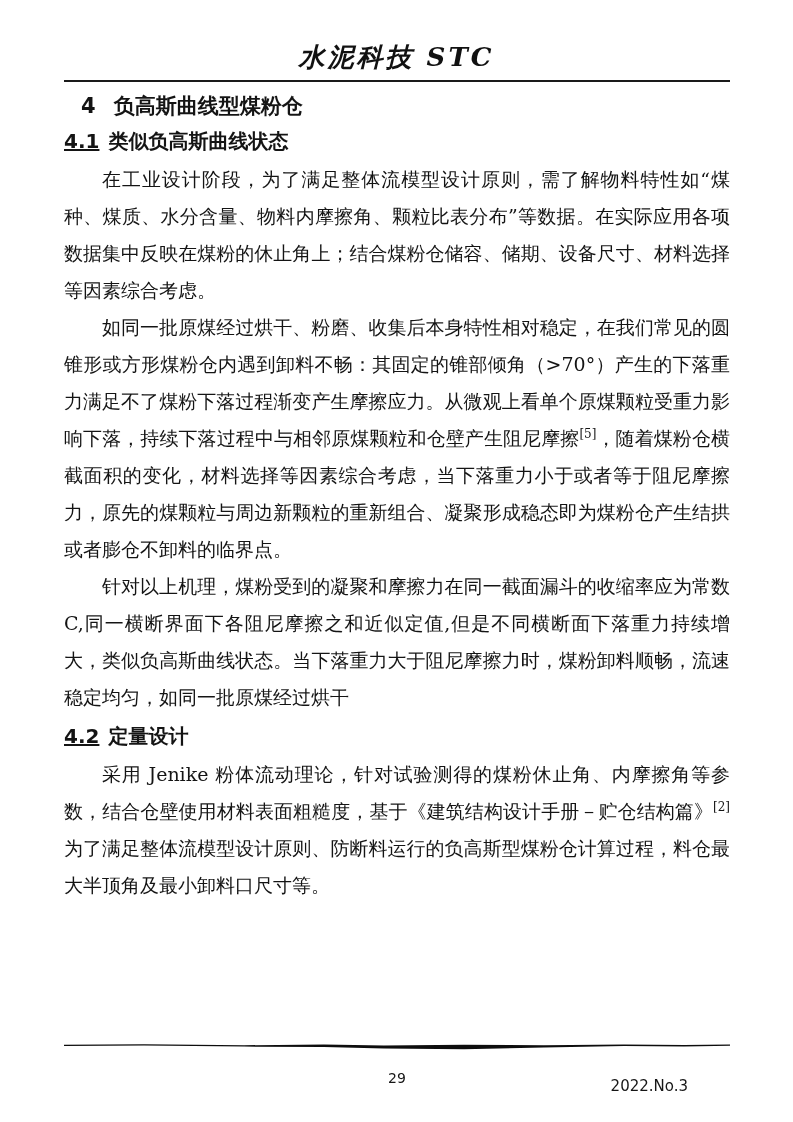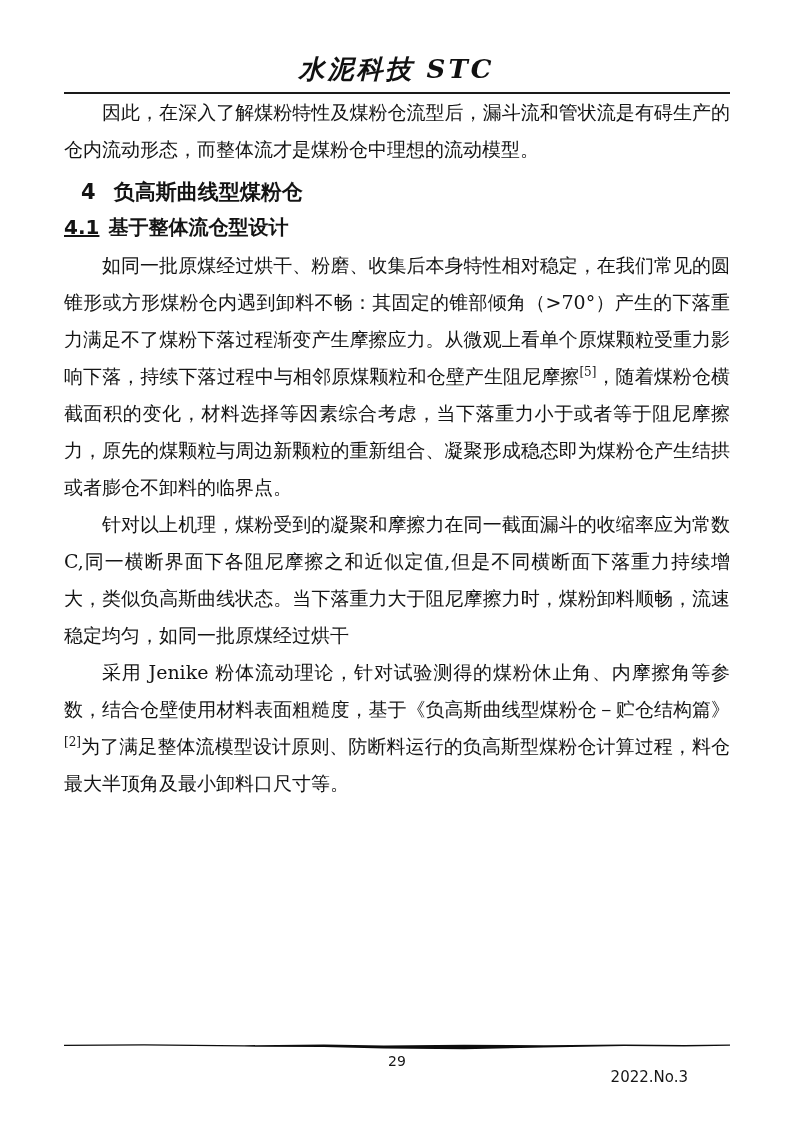--- a/index.html
+++ b/index.html
@@ -11,21 +11,21 @@
     position: relative;
     width: 793px;
     height: 1122px;
     background: #ffffff;
     color: #141414;
     font-family: "DejaVu Serif", serif;
     overflow: hidden;
   }
   
   .header-area {
-    padding-top: 52px;
+    padding-top: 40px;
     text-align: center;
   }
   .journal-title {
     display: inline-block;
     font-family: "DejaVu Serif", serif;
     font-style: italic;
     font-weight: 700;
     font-size: 26px;
     line-height: 34px;
     letter-spacing: 3px;
@@ -73,63 +73,66 @@
   
   .footer {
     position: absolute;
     top: 1042px;
     left: 64px;
     width: 666px;
   }
   .footer-rule-svg { display: block; }
   .footer-row {
     position: relative;
-    margin-top: 1px;
+    margin-top: 18px;
     text-align: center;
     font-family: "DejaVu Sans", sans-serif;
     font-size: 14px;
     color: #161616;
     line-height: 18px;
   }
   .footer-issue {
     position: absolute;
     right: 42px;
-    top: 16px;
+    top: 8px;
     font-size: 15px;
   }
 </style>
 </head>
 <body>
 
 <div class="page">
 
   <div class="header-area">
     <span class="journal-title">水泥科技 STC</span>
   </div>
   <div class="header-rule"></div>
 
   <div class="content">
 
-    <p class="body-para">因此，在深入了解煤粉特性及煤粉仓流型后，漏斗流和管状流是有碍生产的仓内流动形态，而整体流才是煤粉仓中理想的流动模型。</p>
 
     <div class="sec-heading">
       <span class="h-num">4</span><span>负高斯曲线型煤粉仓</span>
     </div>
 
     <div class="subsec-heading">
-      <span class="h-num">4.1</span><span>基于整体流仓型设计</span>
+      <span class="h-num">4.1</span><span>类似负高斯曲线状态</span>
     </div>
 
+    <p class="body-para">在工业设计阶段，为了满足整体流模型设计原则，需了解物料特性如“煤种、煤质、水分含量、物料内摩擦角、颗粒比表分布”等数据。在实际应用各项数据集中反映在煤粉的休止角上；结合煤粉仓储容、储期、设备尺寸、材料选择等因素综合考虑。</p>
 
     <p class="body-para"><span>如同一批原煤经过烘干、粉磨、收集后本身特性相对稳定，在我们常见的圆锥形或方形煤粉仓内遇到卸料不畅：其固定的锥部倾角（&gt;70°）产生的下落重力满足不了煤粉下落过程渐变产生摩擦应力。从微观上看单个原煤颗粒受重力影响下落，持续下落过程中与相邻原煤颗粒和仓壁产生阻尼摩擦</span><sup class="cite">[5]</sup><span>，随着煤粉仓横截面积的变化，材料选择等因素综合考虑，当下落重力小于或者等于阻尼摩擦力，原先的煤颗粒与周边新颗粒的重新组合、凝聚形成稳态即为煤粉仓产生结拱或者膨仓不卸料的临界点。</span></p>
 
     <p class="body-para">针对以上机理，煤粉受到的凝聚和摩擦力在同一截面漏斗的收缩率应为常数C,同一横断界面下各阻尼摩擦之和近似定值,但是不同横断面下落重力持续增大，类似负高斯曲线状态。当下落重力大于阻尼摩擦力时，煤粉卸料顺畅，流速稳定均匀，如同一批原煤经过烘干</p>
 
+    <div class="subsec-heading">
+      <span class="h-num">4.2</span><span>定量设计</span>
+    </div>
 
-    <p class="body-para"><span>采用 Jenike 粉体流动理论，针对试验测得的煤粉休止角、内摩擦角等参数，结合仓壁使用材料表面粗糙度，基于《负高斯曲线型煤粉仓－贮仓结构篇》</span><sup class="cite">[2]</sup><span>为了满足整体流模型设计原则、防断料运行的负高斯型煤粉仓计算过程，料仓最大半顶角及最小卸料口尺寸等。</span></p>
+    <p class="body-para"><span>采用 Jenike 粉体流动理论，针对试验测得的煤粉休止角、内摩擦角等参数，结合仓壁使用材料表面粗糙度，基于《建筑结构设计手册－贮仓结构篇》</span><sup class="cite">[2]</sup><span>为了满足整体流模型设计原则、防断料运行的负高斯型煤粉仓计算过程，料仓最大半顶角及最小卸料口尺寸等。</span></p>
 
   </div>
 
   <div class="footer">
     <svg class="footer-rule-svg" width="666" height="9" viewBox="0 0 666 9" xmlns="http://www.w3.org/2000/svg">
       <polygon fill="#0d0d0d" points="
         0,2.8 80,2.2 180,3.2 260,2.6 320,3.4 400,2.8 480,3.2 560,2.4 620,3.0 666,2.4
         666,3.8 620,4.4 560,4.0 480,5.6 400,7.2 320,6.6 260,5.0 180,4.6 80,3.6 0,4.0"></polygon>
     </svg>
     <div class="footer-row">

